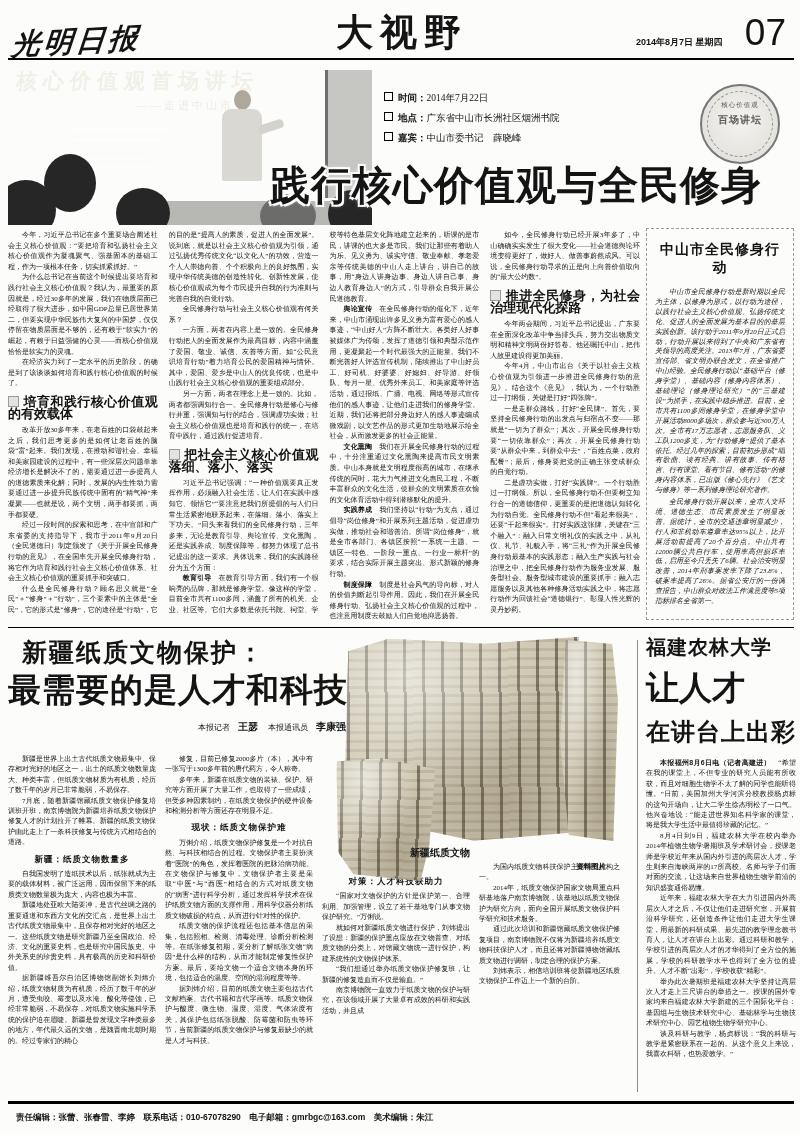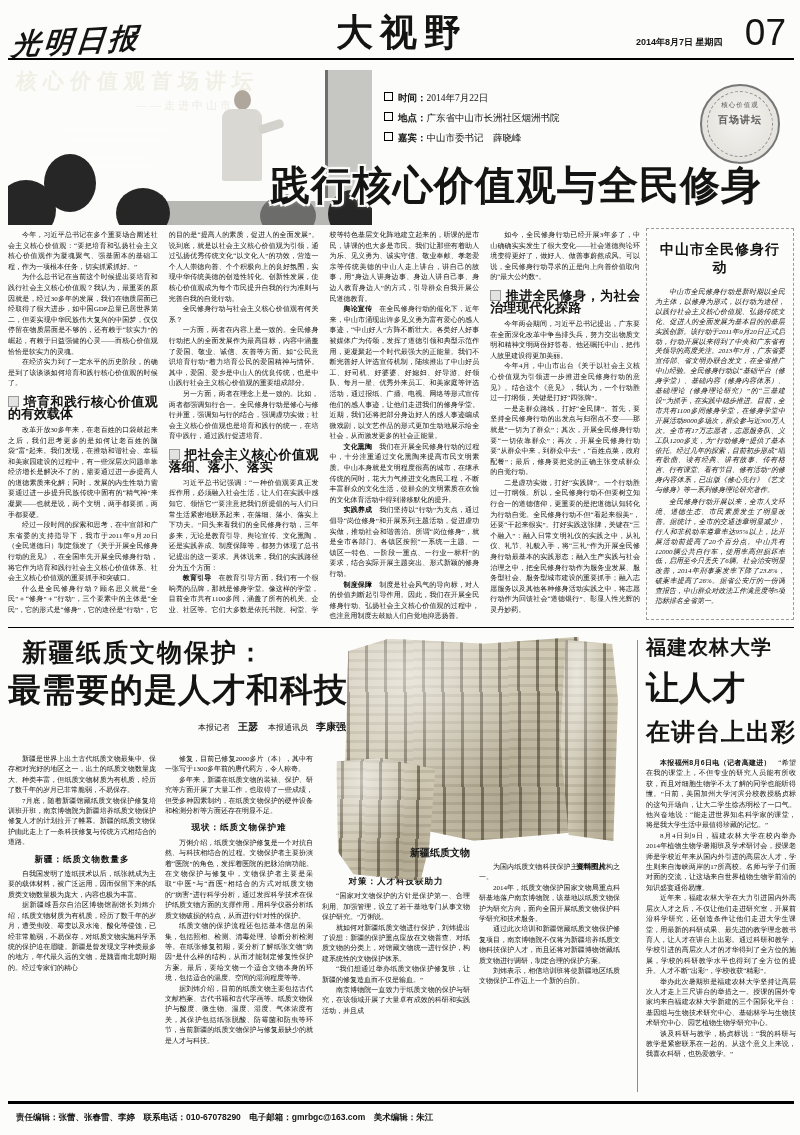--- a/index.html
+++ b/index.html
@@ -202,20 +202,21 @@
     <div class="ms" id="ms-big" data-interactable="false"></div>
     <div class="ms" id="ms-small" data-interactable="false"></div>
     <div class="ms" id="ms-strip" data-interactable="false"></div>
     <div class="la-cap1" data-interactable="false">新疆纸质文物</div>
     <div class="la-cap2" data-interactable="false">资料图片</div>
     <div class="la-col" id="la-c1" data-interactable="false">
         <div class="fl-p" data-interactable="false">新疆是世界上出土古代纸质文物最集中、保存相对完好的地区之一，出土的纸质文物数量庞大、种类丰富，但纸质文物材质为有机质，经历了数千年的岁月已非常脆弱，不易保存。</div>
         <div class="fl-p" data-interactable="false">7月底，随着新疆馆藏纸质文物保护修复培训班开班，南京博物院为新疆培养纸质文物保护修复人才的计划拉开了帷幕。新疆的纸质文物保护由此走上了一条科技修复与传统方式相结合的道路。</div>
         <div class="fl-h2" data-interactable="false">新疆：纸质文物数量多</div>
         <div class="fl-p" data-interactable="false">自我国发明了造纸技术以后，纸张就成为主要的载体材料，被广泛运用，因而保留下来的纸质类文物数量极为庞大，内容也极为丰富。</div>
+        <div class="fl-p" data-interactable="false">新疆地处亚欧大陆要冲，是古代丝绸之路的重要通道和东西方文化的交汇点，是世界上出土古代纸质文物最集中，且保存相对完好的地区之一。这些纸质文物是研究新疆乃至全国政治、经济、文化的重要史料，也是研究中国民族史、中外关系史的珍贵史料，具有极高的历史和科研价值。</div>
         <div class="fl-p" data-interactable="false">据新疆维吾尔自治区博物馆副馆长刘炜介绍，纸质文物材质为有机质，经历了数千年的岁月，遭受虫咬、霉变以及水淹、酸化等侵蚀，已经非常脆弱，不易保存，对纸质文物实施科学系统的保护迫在眉睫。新疆是曾发现文字种类最多的地方，年代最久远的文物，是魏晋南北朝时期的。经过专家们的精心</div>
       </div>
     <div class="la-col" id="la-c2" data-interactable="false">
         <div class="fl-p" data-interactable="false">修复，目前已修复2000多片（本），其中有一张写于1300多年前的唐代药方，令人称奇。</div>
         <div class="fl-p" data-interactable="false">多年来，新疆在纸质文物的装裱、保护、研究等方面开展了大量工作，也取得了一些成绩，但受多种因素制约，在纸质文物保护的硬件设备和检测分析等方面还存在明显不足。</div>
         <div class="fl-h2" data-interactable="false">现状：纸质文物保护难</div>
         <div class="fl-p" data-interactable="false">万俐介绍，纸质文物保护修复是一个对抗自然、与科技相结合的过程。文物保护者主要扮演着“医院”的角色，发挥着医院的把脉治病功能。在文物保护与修复中，文物保护者主要是采取“中医”与“西医”相结合的方式对纸质文物的“病害”进行科学分析，通过发挥科学技术在保护纸质文物方面的支撑作用，用科学仪器分析纸质文物破损的特点，从而进行针对性的保护。</div>
         <div class="fl-p" data-interactable="false">纸质文物的保护流程还包括基本信息的采集，包括照相、检测、清毒处理、诊断分析检测等。在纸张修复初期，要分析了解纸张文物“病因”是什么样的结构，从而才能制定修复性保护方案。最后，要给文物一个适合文物本身的环境，包括适合的温度、空间的湿润程度等等。</div>
         <div class="fl-p" data-interactable="false">据刘炜介绍，目前的纸质文物主要包括古代文献档案、古代书籍和古代字画等。纸质文物保护与酸度、微生物、温度、湿度、气体浓度有关，其保护包括纸张脱酸、防霉菌和防虫等环节，当前新疆的纸质文物保护与修复最缺少的就是人才与科技。</div>
       </div>

